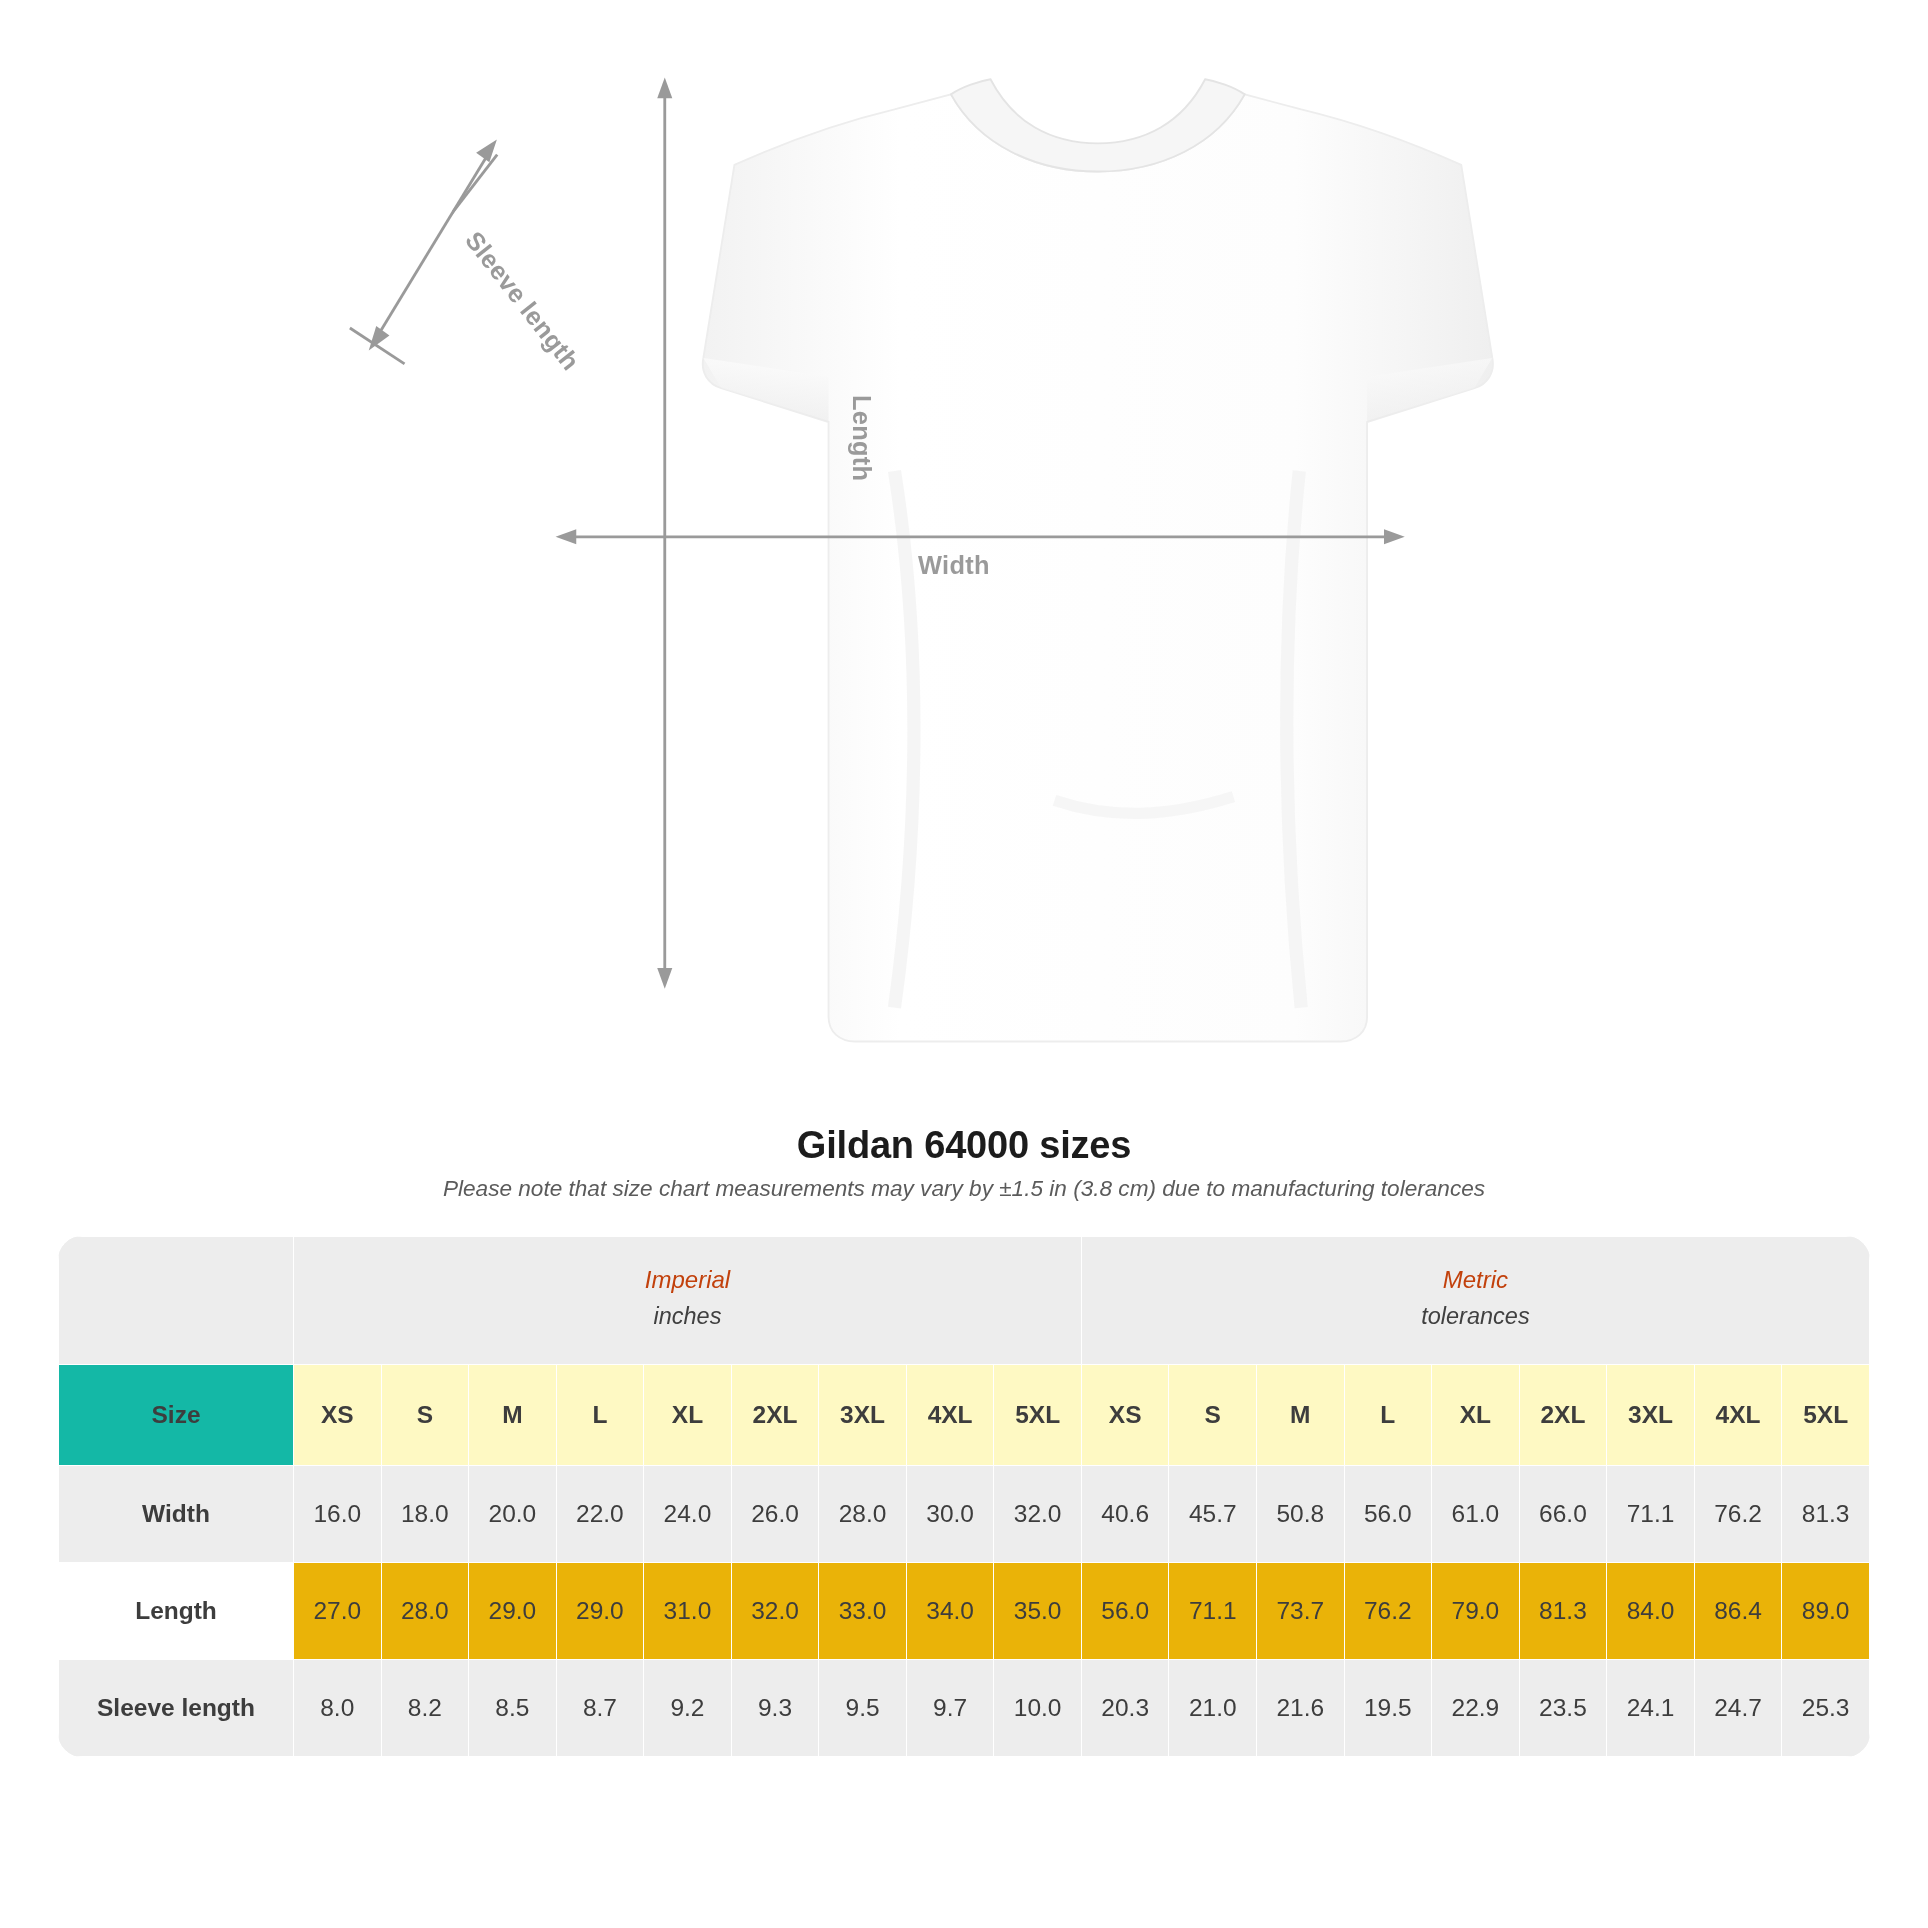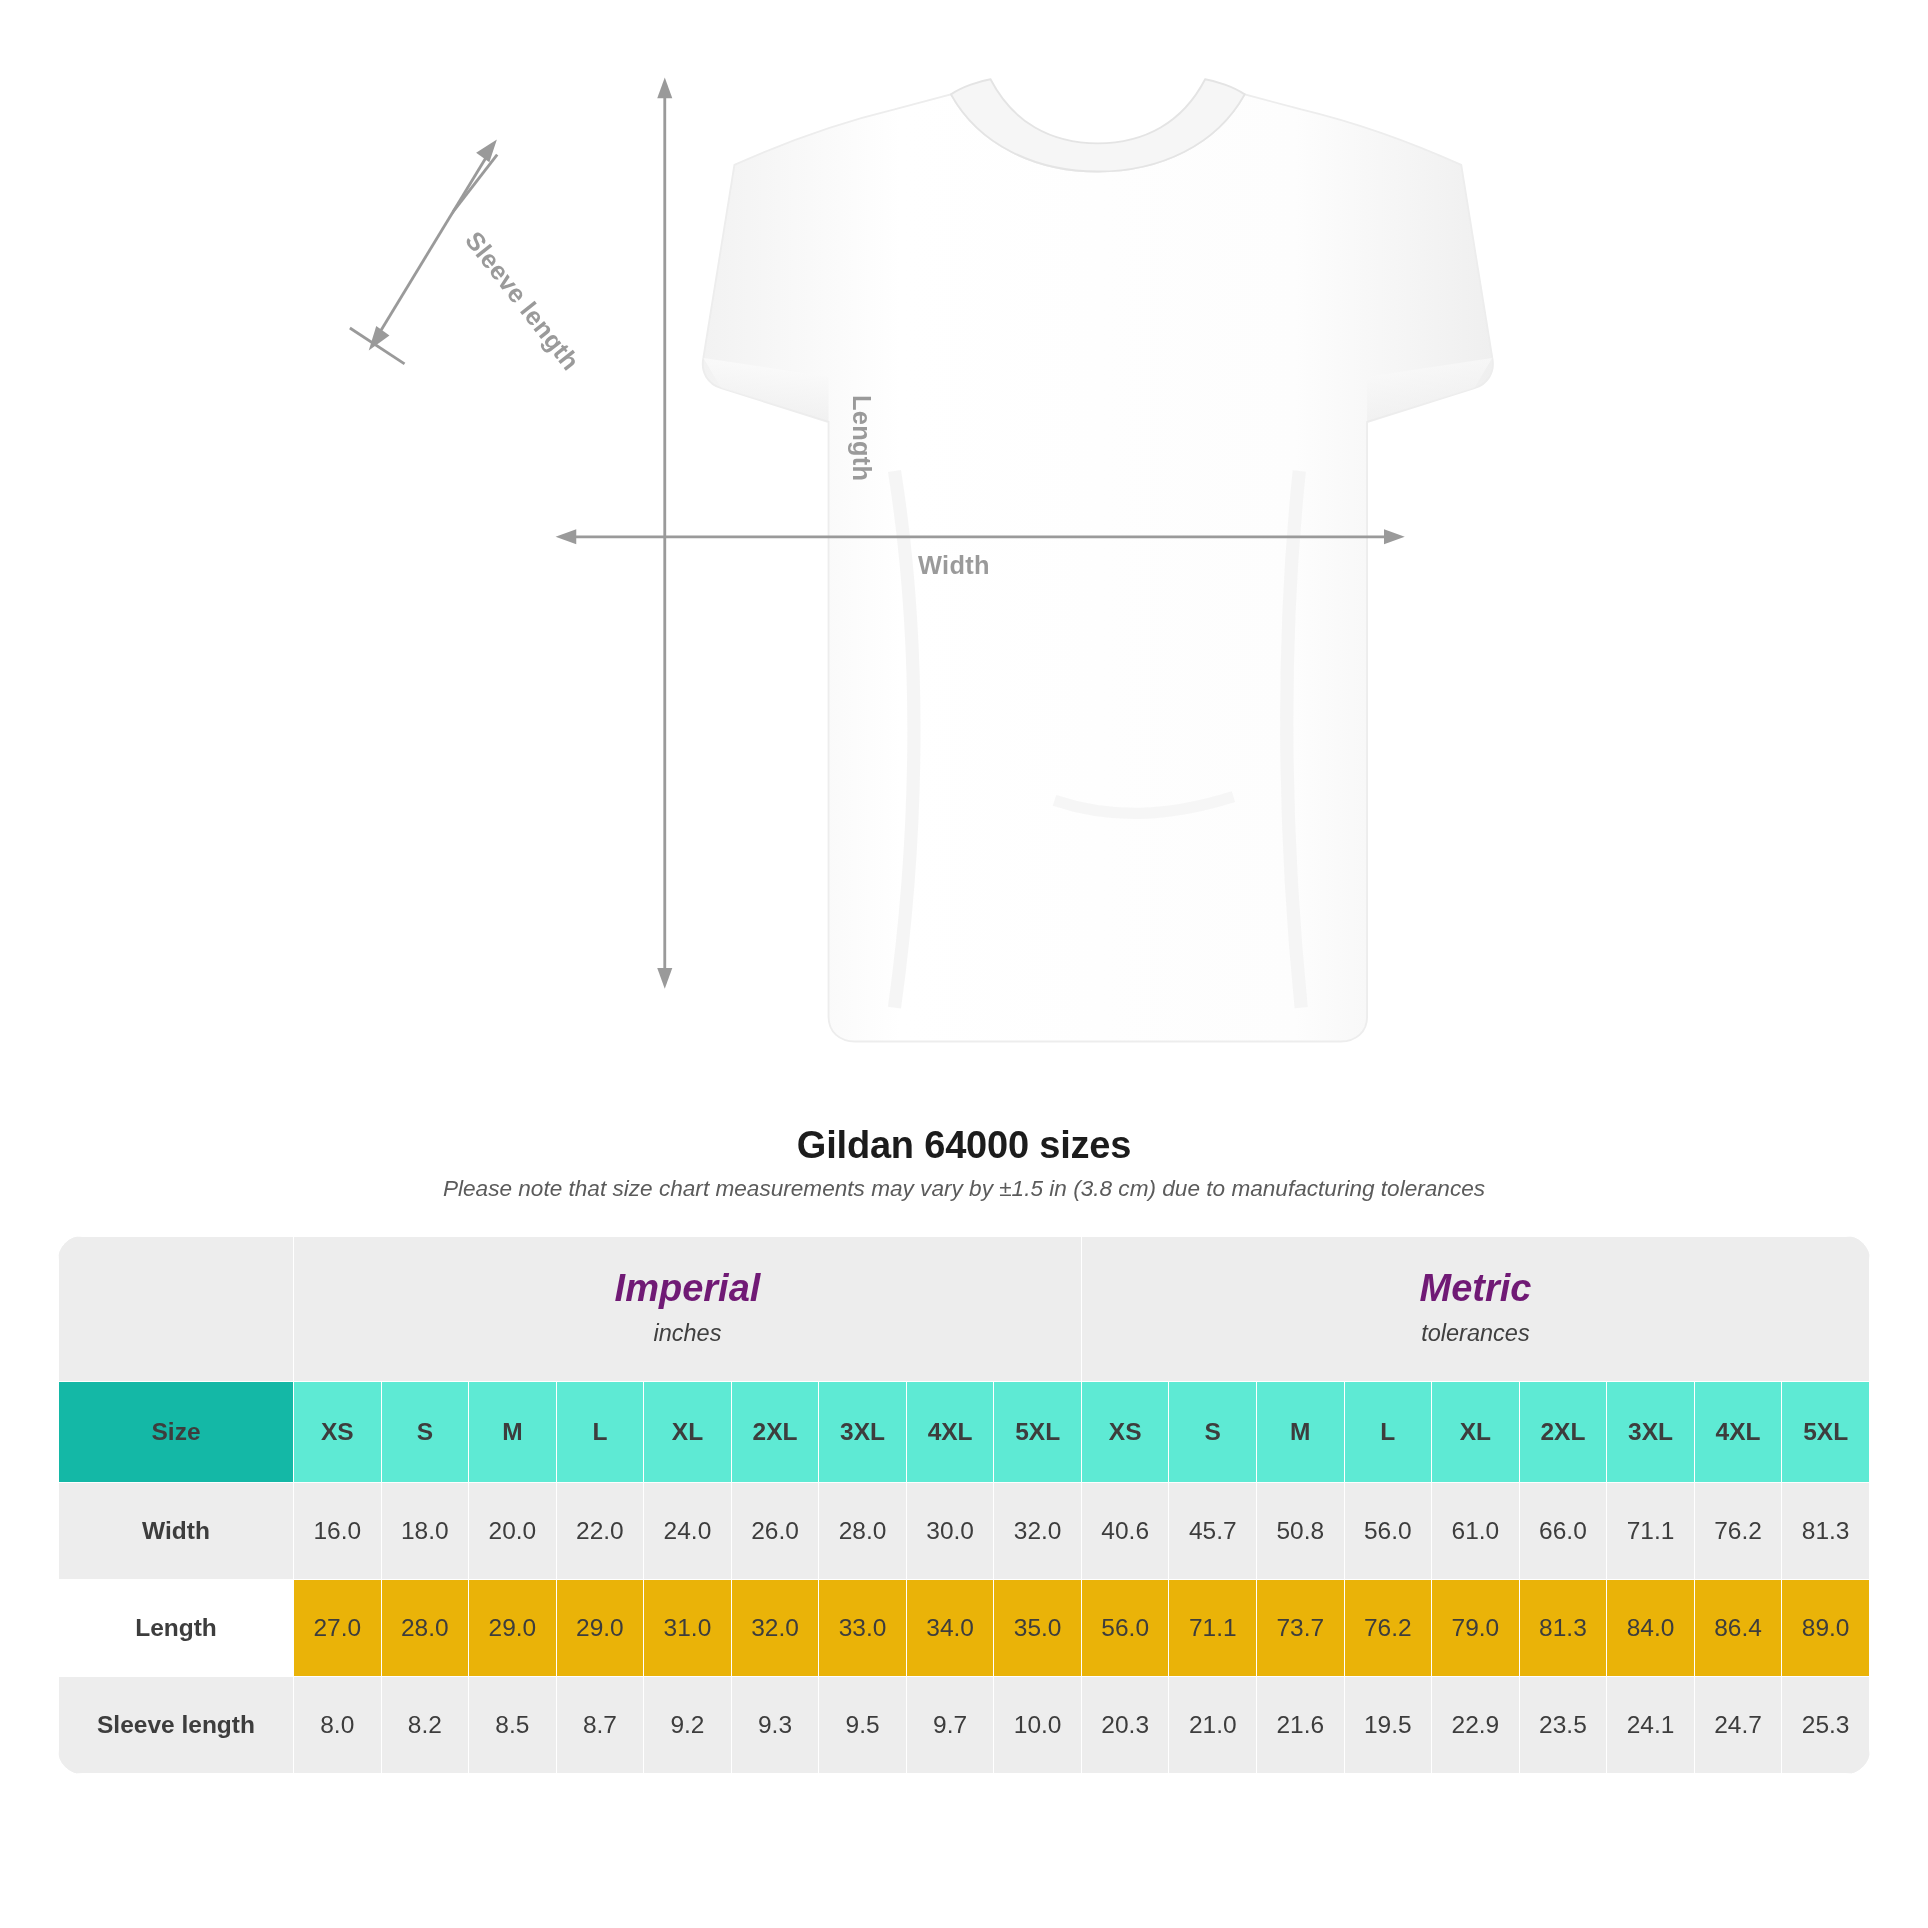--- a/index.html
+++ b/index.html
@@ -96,34 +96,34 @@
     text-align: center;
     font-size: 24.5px;
     color: #3d3d3d;
   }
   .unitsys-row td {
     border: none;
     background: #ededed;
     padding: 28px 0 34px 0;
   }
   .unitsys-name {
-    font-size: 38px;
-    font-weight: bold;
+    font-size: 24px;
+    font-weight: normal;
     font-style: italic;
-    color: #701a75;
+    color: #c2410c;
     line-height: 1.25;
   }
   .unitsys-sub {
     font-size: 23.5px;
     font-style: italic;
     color: #404040;
     margin-top: 7.5px;
   }
   .head-row th {
-    background: #5eead4;
+    background: #fef9c3;
     font-size: 26px;
     font-weight: bold;
     color: #4a4a4a;
     padding: 36px 0;
   }
   .head-row th.corner {
     background: #14b8a6;
     margin-top: 32px;
   }
   .row-label {

